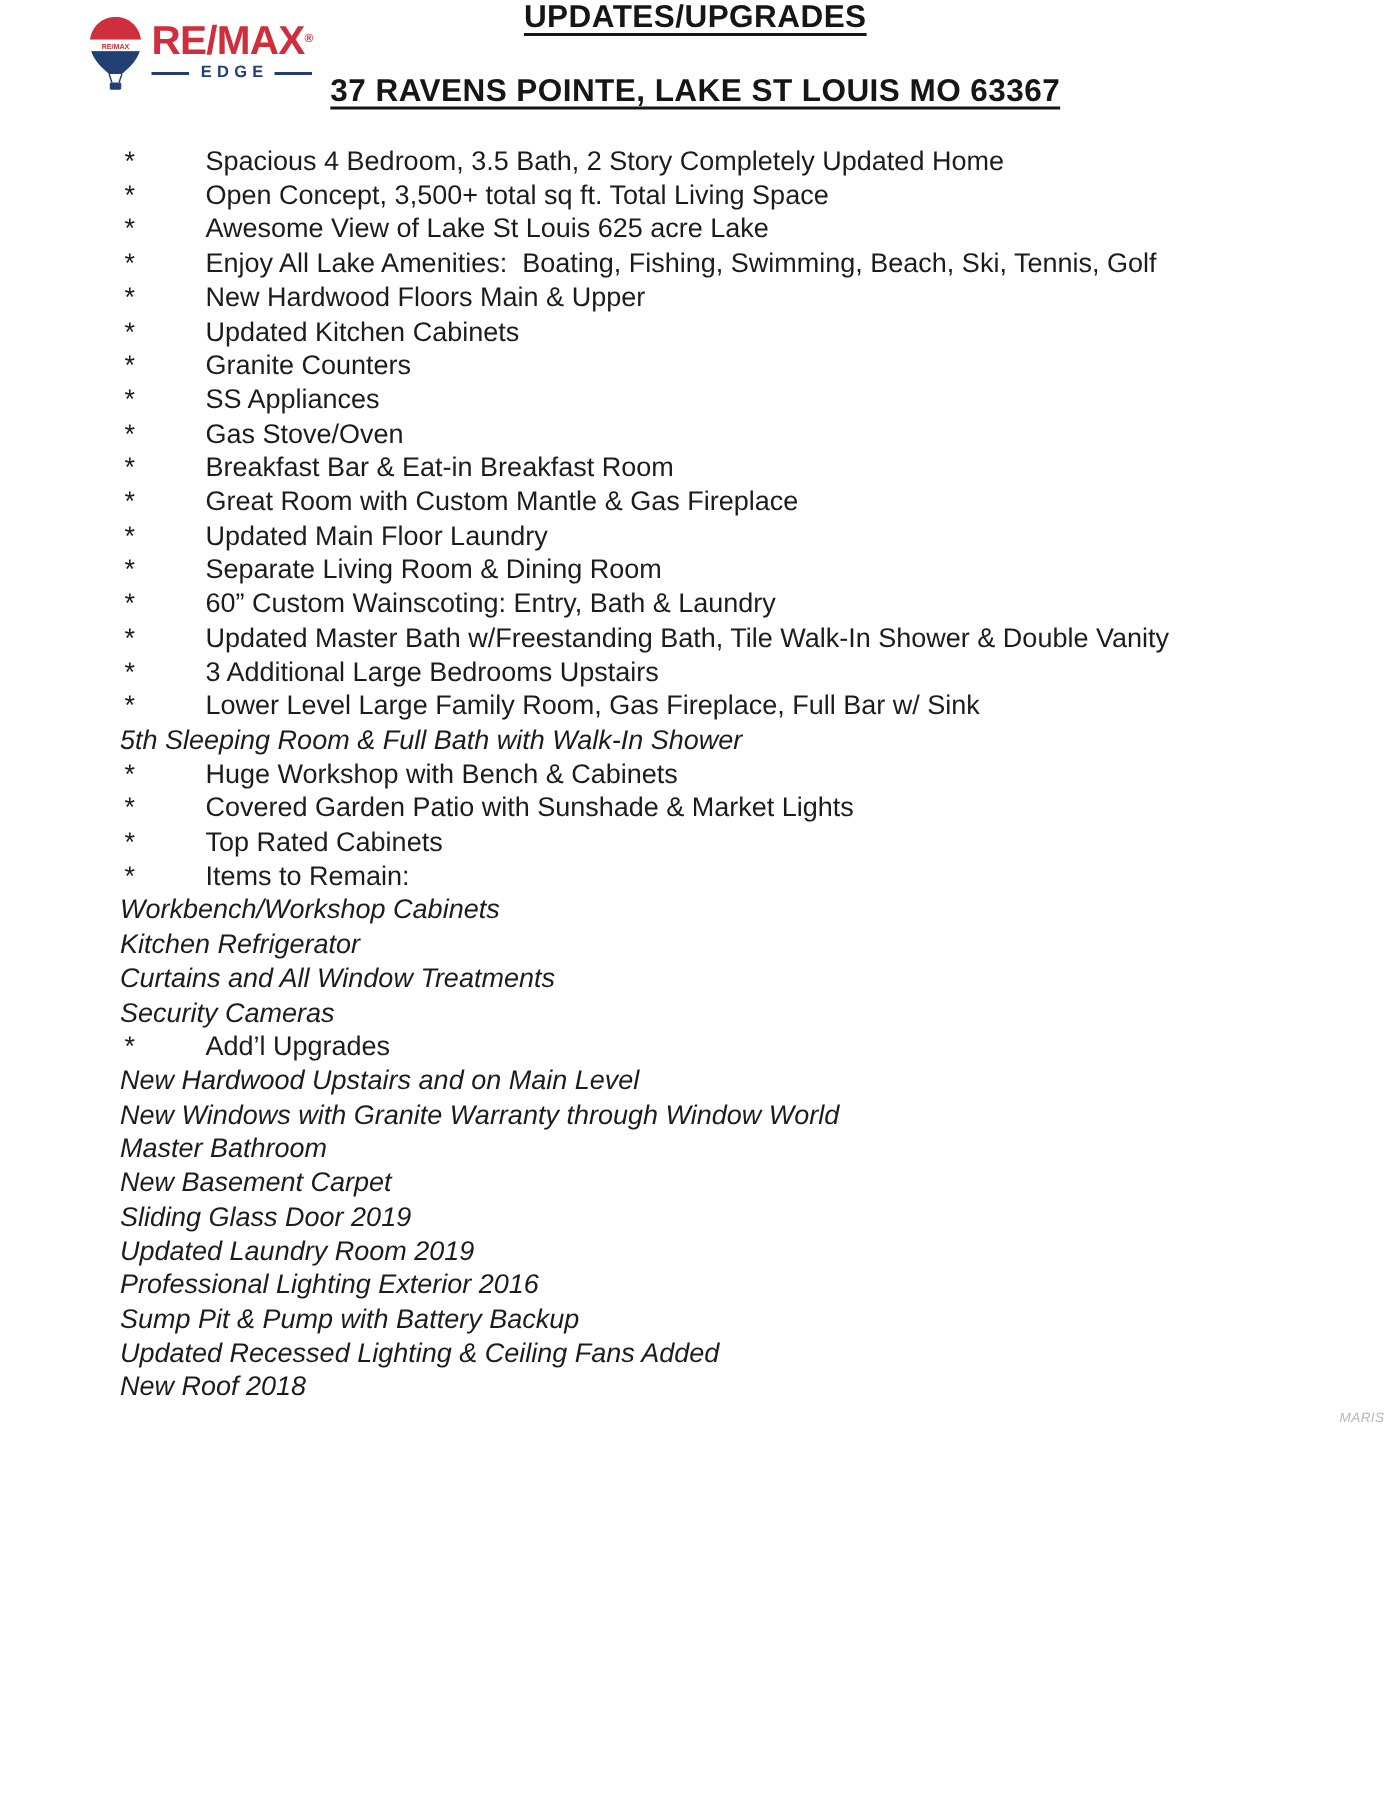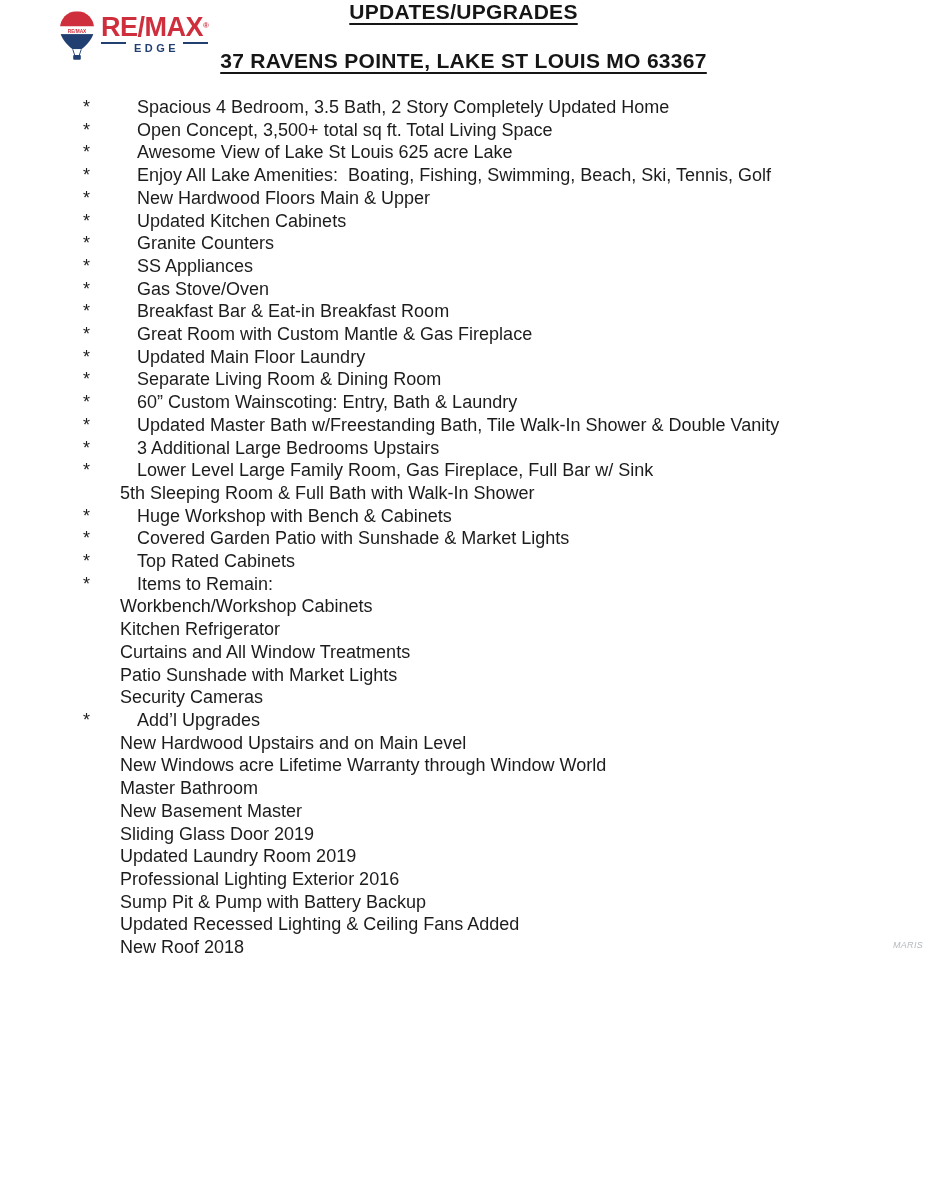--- a/index.html
+++ b/index.html
@@ -18,21 +18,21 @@
     display:flex; align-items:flex-start; gap:5px;
   }
   .logo-balloon { display:block; }
   .logo-text { display:flex; flex-direction:column; margin-top:3px; }
   .logo-brand {
     font-size:27px; font-weight:bold; letter-spacing:-0.5px;
     color:var(--remax-red); line-height:28px; white-space:nowrap;
   }
   .logo-reg { font-size:8px; vertical-align:top; position:relative; top:-1px; }
   .logo-edge-row {
-    display:flex; align-items:flex-start; gap:4px; margin-top:1px; width:100%;
+    display:flex; align-items:center; gap:4px; margin-top:1px; width:100%;
   }
   .edge-dash { flex:1; height:2px; background:var(--remax-blue); }
   .logo-sub {
     font-size:11px; font-weight:bold; color:var(--remax-blue);
     letter-spacing:3.5px; text-indent:3.5px; line-height:13px;
   }
   
   .title-main {
     text-align:center;
     font-size:21px; font-weight:bold;
@@ -56,21 +56,21 @@
   }
   
   .list { margin-top:23px; }
   .row {
     position:relative;
     line-height:22.7px;
     font-size:18px;
     padding-left:137px;
     white-space:pre-wrap;
   }
-  .row.sub { padding-left:120px; }
+  .row.sub { padding-left:80px;font-style:italic; }
   .bullet {
     position:absolute; left:83px; top:0;
     font-size:18px;
   }
   
   .footer {
     margin-top:34px;
     text-align:left;
     font-size:18px; font-weight:bold;
     letter-spacing:0.2px;
@@ -136,27 +136,26 @@
       <div class="row"><span class="bullet">*</span><span>3 Additional Large Bedrooms Upstairs</span></div>
       <div class="row"><span class="bullet">*</span><span>Lower Level Large Family Room, Gas Fireplace, Full Bar w/ Sink</span></div>
       <div class="row sub"><span>5th Sleeping Room &amp; Full Bath with Walk-In Shower</span></div>
       <div class="row"><span class="bullet">*</span><span>Huge Workshop with Bench &amp; Cabinets</span></div>
       <div class="row"><span class="bullet">*</span><span>Covered Garden Patio with Sunshade &amp; Market Lights</span></div>
       <div class="row"><span class="bullet">*</span><span>Top Rated Cabinets</span></div>
       <div class="row"><span class="bullet">*</span><span>Items to Remain:</span></div>
       <div class="row sub"><span>Workbench/Workshop Cabinets</span></div>
       <div class="row sub"><span>Kitchen Refrigerator</span></div>
       <div class="row sub"><span>Curtains and All Window Treatments</span></div>
-      <div class="row sub"><span>Patio Sunshade with Market Lights</span></div>
       <div class="row sub"><span>Security Cameras</span></div>
       <div class="row"><span class="bullet">*</span><span>Add’l Upgrades</span></div>
       <div class="row sub"><span>New Hardwood Upstairs and on Main Level</span></div>
-      <div class="row sub"><span>New Windows acre Lifetime Warranty through Window World</span></div>
+      <div class="row sub"><span>New Windows with Granite Warranty through Window World</span></div>
       <div class="row sub"><span>Master Bathroom</span></div>
-      <div class="row sub"><span>New Basement Master</span></div>
+      <div class="row sub"><span>New Basement Carpet</span></div>
       <div class="row sub"><span>Sliding Glass Door 2019</span></div>
       <div class="row sub"><span>Updated Laundry Room 2019</span></div>
       <div class="row sub"><span>Professional Lighting Exterior 2016</span></div>
       <div class="row sub"><span>Sump Pit &amp; Pump with Battery Backup</span></div>
       <div class="row sub"><span>Updated Recessed Lighting &amp; Ceiling Fans Added</span></div>
       <div class="row sub"><span>New Roof 2018</span></div>
     </div>
 
   <div class="footer">****YOU WILL FALL IN LOVE****</div>
 

